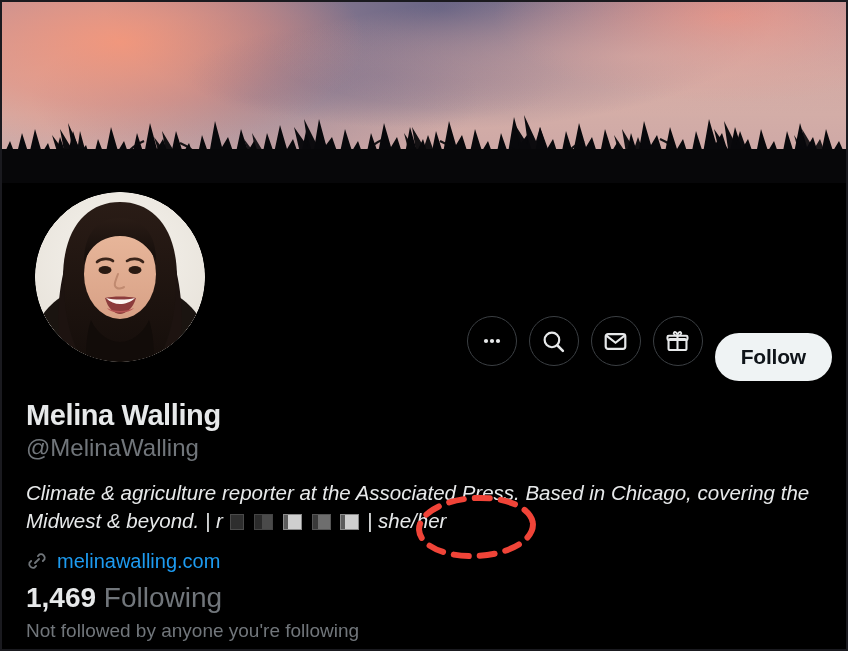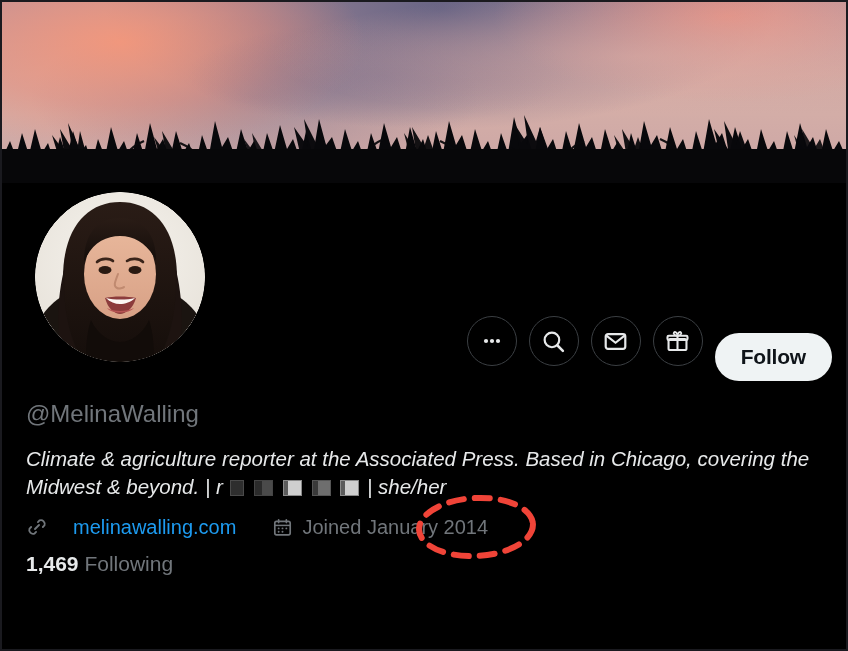--- a/index.html
+++ b/index.html
@@ -167,38 +167,38 @@
   .tofu.quote {
     width: 14px;
     background: #2e2e2e;
     border-color: #4a4a4a;
   }
 
   .meta {
     margin-top: 14px;
     display: flex;
     align-items: center;
-    gap: 25px;
+    gap: 9px;
     color: #71767b;
     font-size: 20px;
     line-height: 24px;
   }
   .meta .link {
     color: #1d9bf0;
     text-decoration: none;
     cursor: pointer;
   }
   .meta .joined { margin-left: 11px; display: flex; align-items: center; gap: 9px; }
 
   .stats {
     margin-top: 13px;
     display: flex;
     align-items: center;
     gap: 24px;
-    font-size: 21px;
+    font-size: 28px;
     line-height: 24px;
   }
   .stats a {
     color: #71767b;
     text-decoration: none;
     cursor: pointer;
   }
   .stats b { color: #e7e9ea; font-weight: bold; }
 
   .followed-by {
@@ -320,59 +320,47 @@
         <rect x="2.4" y="6.4" width="19.2" height="4.2" rx="1.2" stroke="#e7e9ea" stroke-width="2"></rect>
         <line x1="12" y1="6.6" x2="12" y2="20" stroke="#e7e9ea" stroke-width="2"></line>
         <path d="M12 6.4 C12 3.6 9.6 2.2 8.6 3.4 C7.6 4.6 9.6 6.4 12 6.4 Z" stroke="#e7e9ea" stroke-width="1.7" stroke-linejoin="round"></path>
         <path d="M12 6.4 C12 3.6 14.4 2.2 15.4 3.4 C16.4 4.6 14.4 6.4 12 6.4 Z" stroke="#e7e9ea" stroke-width="1.7" stroke-linejoin="round"></path>
       </svg>
     </button>
     <button class="follow-btn">Follow</button>
   </div>
 
   <div class="info">
+    <div class="display-name">Melina Walling</div>
     <div class="handle">@MelinaWalling</div>
 
     <div class="bio">
       <span>Climate &amp; agriculture reporter at the Associated Press. Based in Chicago, covering</span>
       <span>the Midwest &amp; beyond. | r</span>
       <span class="tofu quote"></span>
       <span class="tofu dark"></span>
       <span class="tofu"></span>
       <span class="tofu dim"></span>
       <span class="tofu"></span>
       <span>| she/her</span>
     </div>
 
     <div class="meta">
       <svg width="22" height="22" viewBox="0 0 24 24" fill="none">
         <path d="M9.8 14.2 L14.2 9.8" stroke="#71767b" stroke-width="2" stroke-linecap="round"></path>
         <path d="M13 6.6 L14.8 4.8 A4.2 4.2 0 0 1 20.2 10.2 L18.4 12" stroke="#71767b" stroke-width="2" stroke-linecap="round"></path>
         <path d="M11 17.4 L9.2 19.2 A4.2 4.2 0 0 1 3.8 13.8 L5.6 12" stroke="#71767b" stroke-width="2" stroke-linecap="round"></path>
       </svg>
       <a class="link" href="#">melinawalling.com</a>
-      <span class="joined">
-        <svg width="21" height="21" viewBox="0 0 24 24" fill="none">
-          <rect x="3.2" y="5" width="17.6" height="15.4" rx="2" stroke="#71767b" stroke-width="1.9"></rect>
-          <line x1="3.2" y1="9.6" x2="20.8" y2="9.6" stroke="#71767b" stroke-width="1.7"></line>
-          <line x1="7.6" y1="3.2" x2="7.6" y2="6.4" stroke="#71767b" stroke-width="1.9" stroke-linecap="round"></line>
-          <line x1="16.4" y1="3.2" x2="16.4" y2="6.4" stroke="#71767b" stroke-width="1.9" stroke-linecap="round"></line>
-          <circle cx="7.6" cy="13" r="1.1" fill="#71767b"></circle>
-          <circle cx="12" cy="13" r="1.1" fill="#71767b"></circle>
-          <circle cx="16.4" cy="13" r="1.1" fill="#71767b"></circle>
-          <circle cx="7.6" cy="16.8" r="1.1" fill="#71767b"></circle>
-          <circle cx="12" cy="16.8" r="1.1" fill="#71767b"></circle>
-        </svg>
-        <span>Joined January 2014</span>
-      </span>
     </div>
 
     <div class="stats">
       <a href="#"><b>1,469</b> <span>Following</span></a>
     </div>
 
+    <div class="followed-by">Not followed by anyone you're following</div>
   </div>
 
   <svg class="annotation" viewBox="0 0 124 66">
     <ellipse cx="62" cy="33" rx="57" ry="29" fill="none" stroke="#f04438" stroke-width="6" stroke-dasharray="15 11" stroke-linecap="round" transform="rotate(-3 62 33)"></ellipse>
   </svg>
 
 </div>
 
 </body></html>

